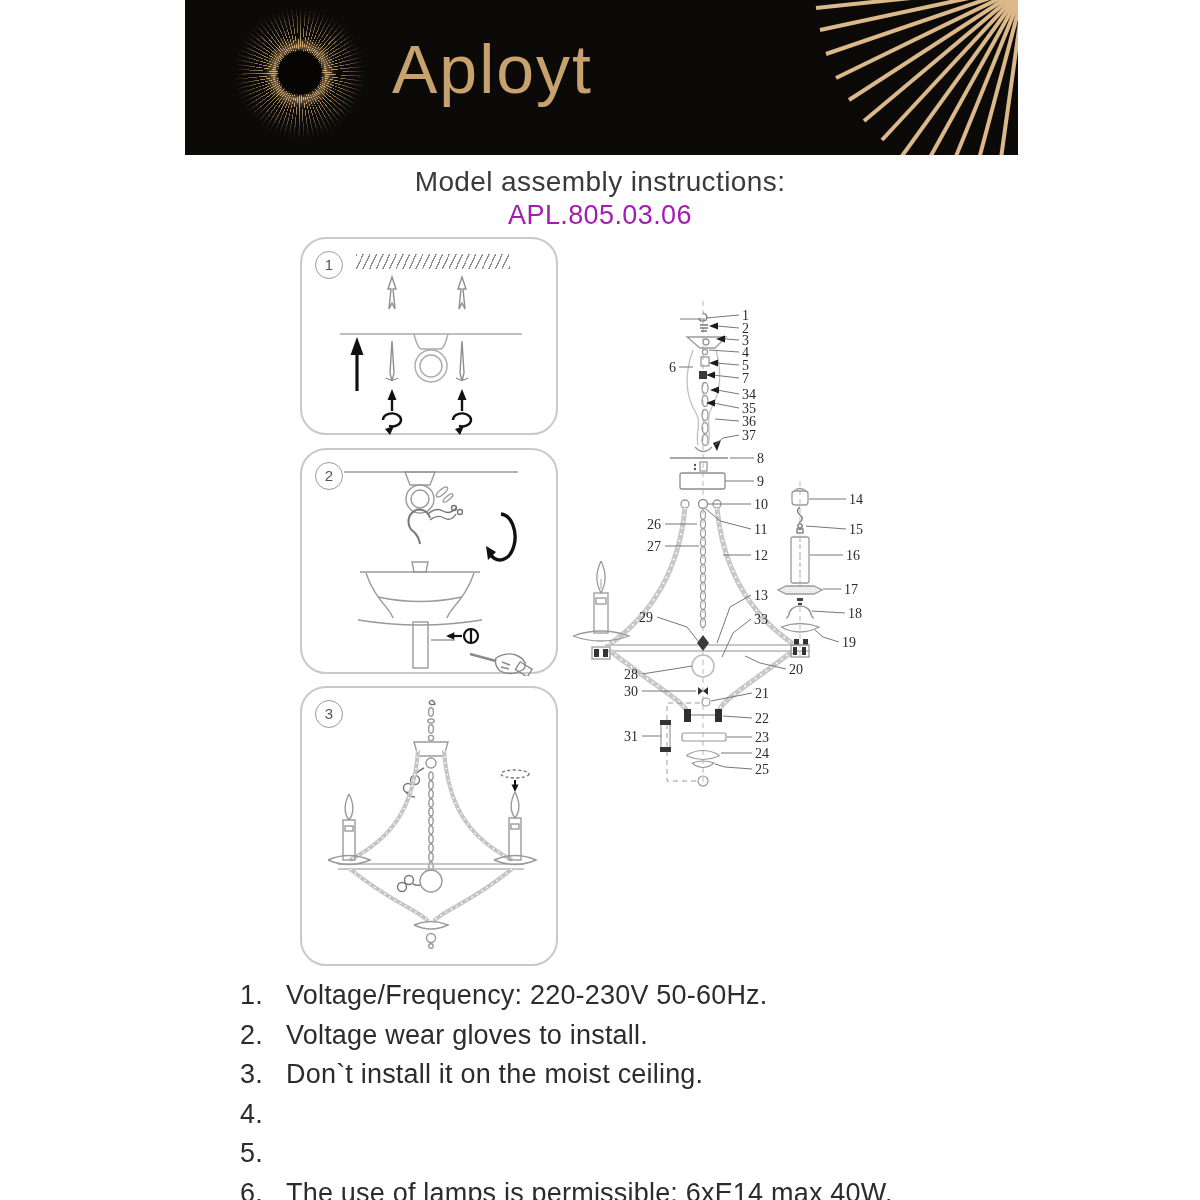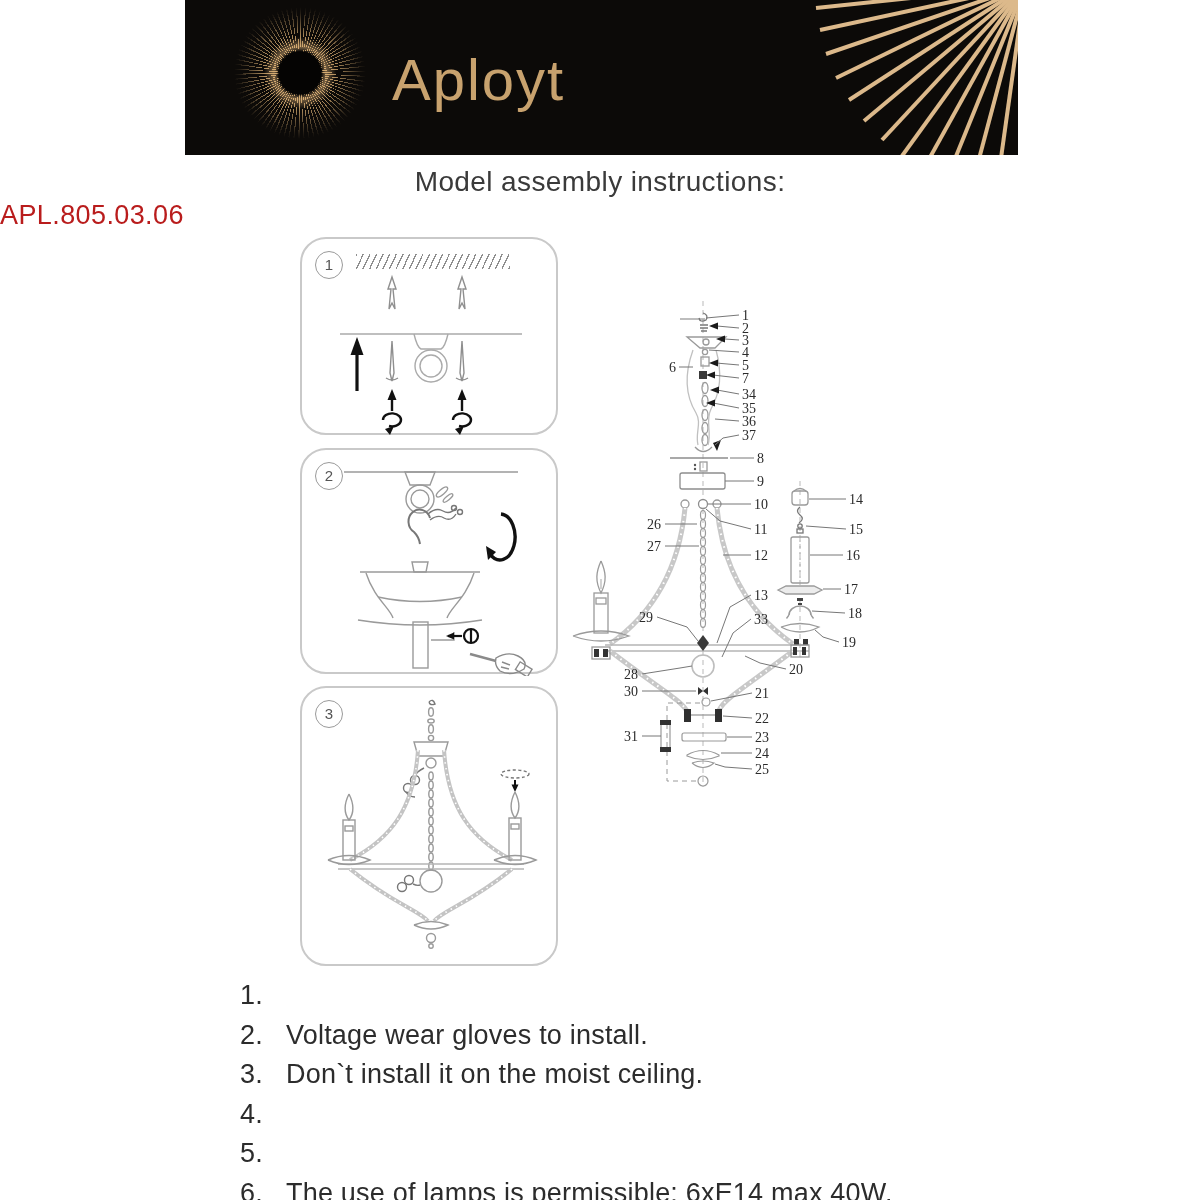--- a/index.html
+++ b/index.html
@@ -8,29 +8,29 @@
 
   
   .banner{position:absolute;left:185px;top:0;width:833px;height:155px;
           background:#0c0a08;overflow:hidden;}
   .starburst{position:absolute;left:49px;top:7px;width:132px;height:132px;border-radius:50%;
     background:
       radial-gradient(circle at 50% 50%, #050403 0 21px, rgba(5,4,3,0) 23px),
       radial-gradient(circle at 50% 50%, rgba(0,0,0,0) 0 21px, rgba(230,185,125,.50) 26px,
                       rgba(12,10,8,.15) 36px, rgba(12,10,8,.88) 60px, #0c0a08 66px),
       repeating-conic-gradient(#c9a26b 0deg 1.1deg, #0c0a08 1.1deg 4.4deg);}
-  .brand{position:absolute;left:207px;top:46px;font-size:58px;font-weight:300;
+  .brand{position:absolute;left:207px;top:30px;font-size:68px;font-weight:300;
          color:#c8a26e;letter-spacing:2px;}
   .rays{position:absolute;right:0;top:0;width:833px;height:155px;}
 
   
   .title1{position:absolute;left:0;top:166px;width:1200px;text-align:center;
           font-size:28px;color:#3a3a3a;letter-spacing:.4px;}
-  .title2{position:absolute;left:0;top:200px;width:1200px;
-          font-size:27px;color:#b91c1c;letter-spacing:.4px;}
+  .title2{position:absolute;left:0;top:200px;width:1200px;text-align:center;
+          font-size:27px;color:#a21caf;letter-spacing:.4px;}
 
   
   .stepbox{position:absolute;left:300px;width:258px;border:2px solid #c9c9c9;
            border-radius:26px;background:#fff;box-sizing:border-box;}
   #box1{top:237px;height:198px;}
   #box2{top:448px;height:226px;}
   #box3{top:686px;height:280px;}
   .stepnum{position:absolute;left:13px;top:12px;width:26px;height:26px;border:1.5px solid #9a9a9a;
            border-radius:50%;text-align:center;line-height:26px;font-size:15px;color:#555;}
   .stepsvg{position:absolute;left:0;top:0;}
@@ -441,20 +441,21 @@
     <text class="plabel" x="281" y="265">16</text>
     <text class="plabel" x="279" y="299">17</text>
     <text class="plabel" x="283" y="323">18</text>
     <text class="plabel" x="277" y="352">19</text>
   </g>
 </svg>
 
 <div class="instr">
   <div class="irow">
     <span class="num">1.</span>
+    <span class="txt">Voltage/Frequency: 220-230V 50-60Hz.</span>
   </div>
   <div class="irow">
     <span class="num">2.</span>
     <span class="txt">Voltage wear gloves to install.</span>
   </div>
   <div class="irow">
     <span class="num">3.</span>
     <span class="txt">Don`t install it on the moist ceiling.</span>
   </div>
   <div class="irow">

